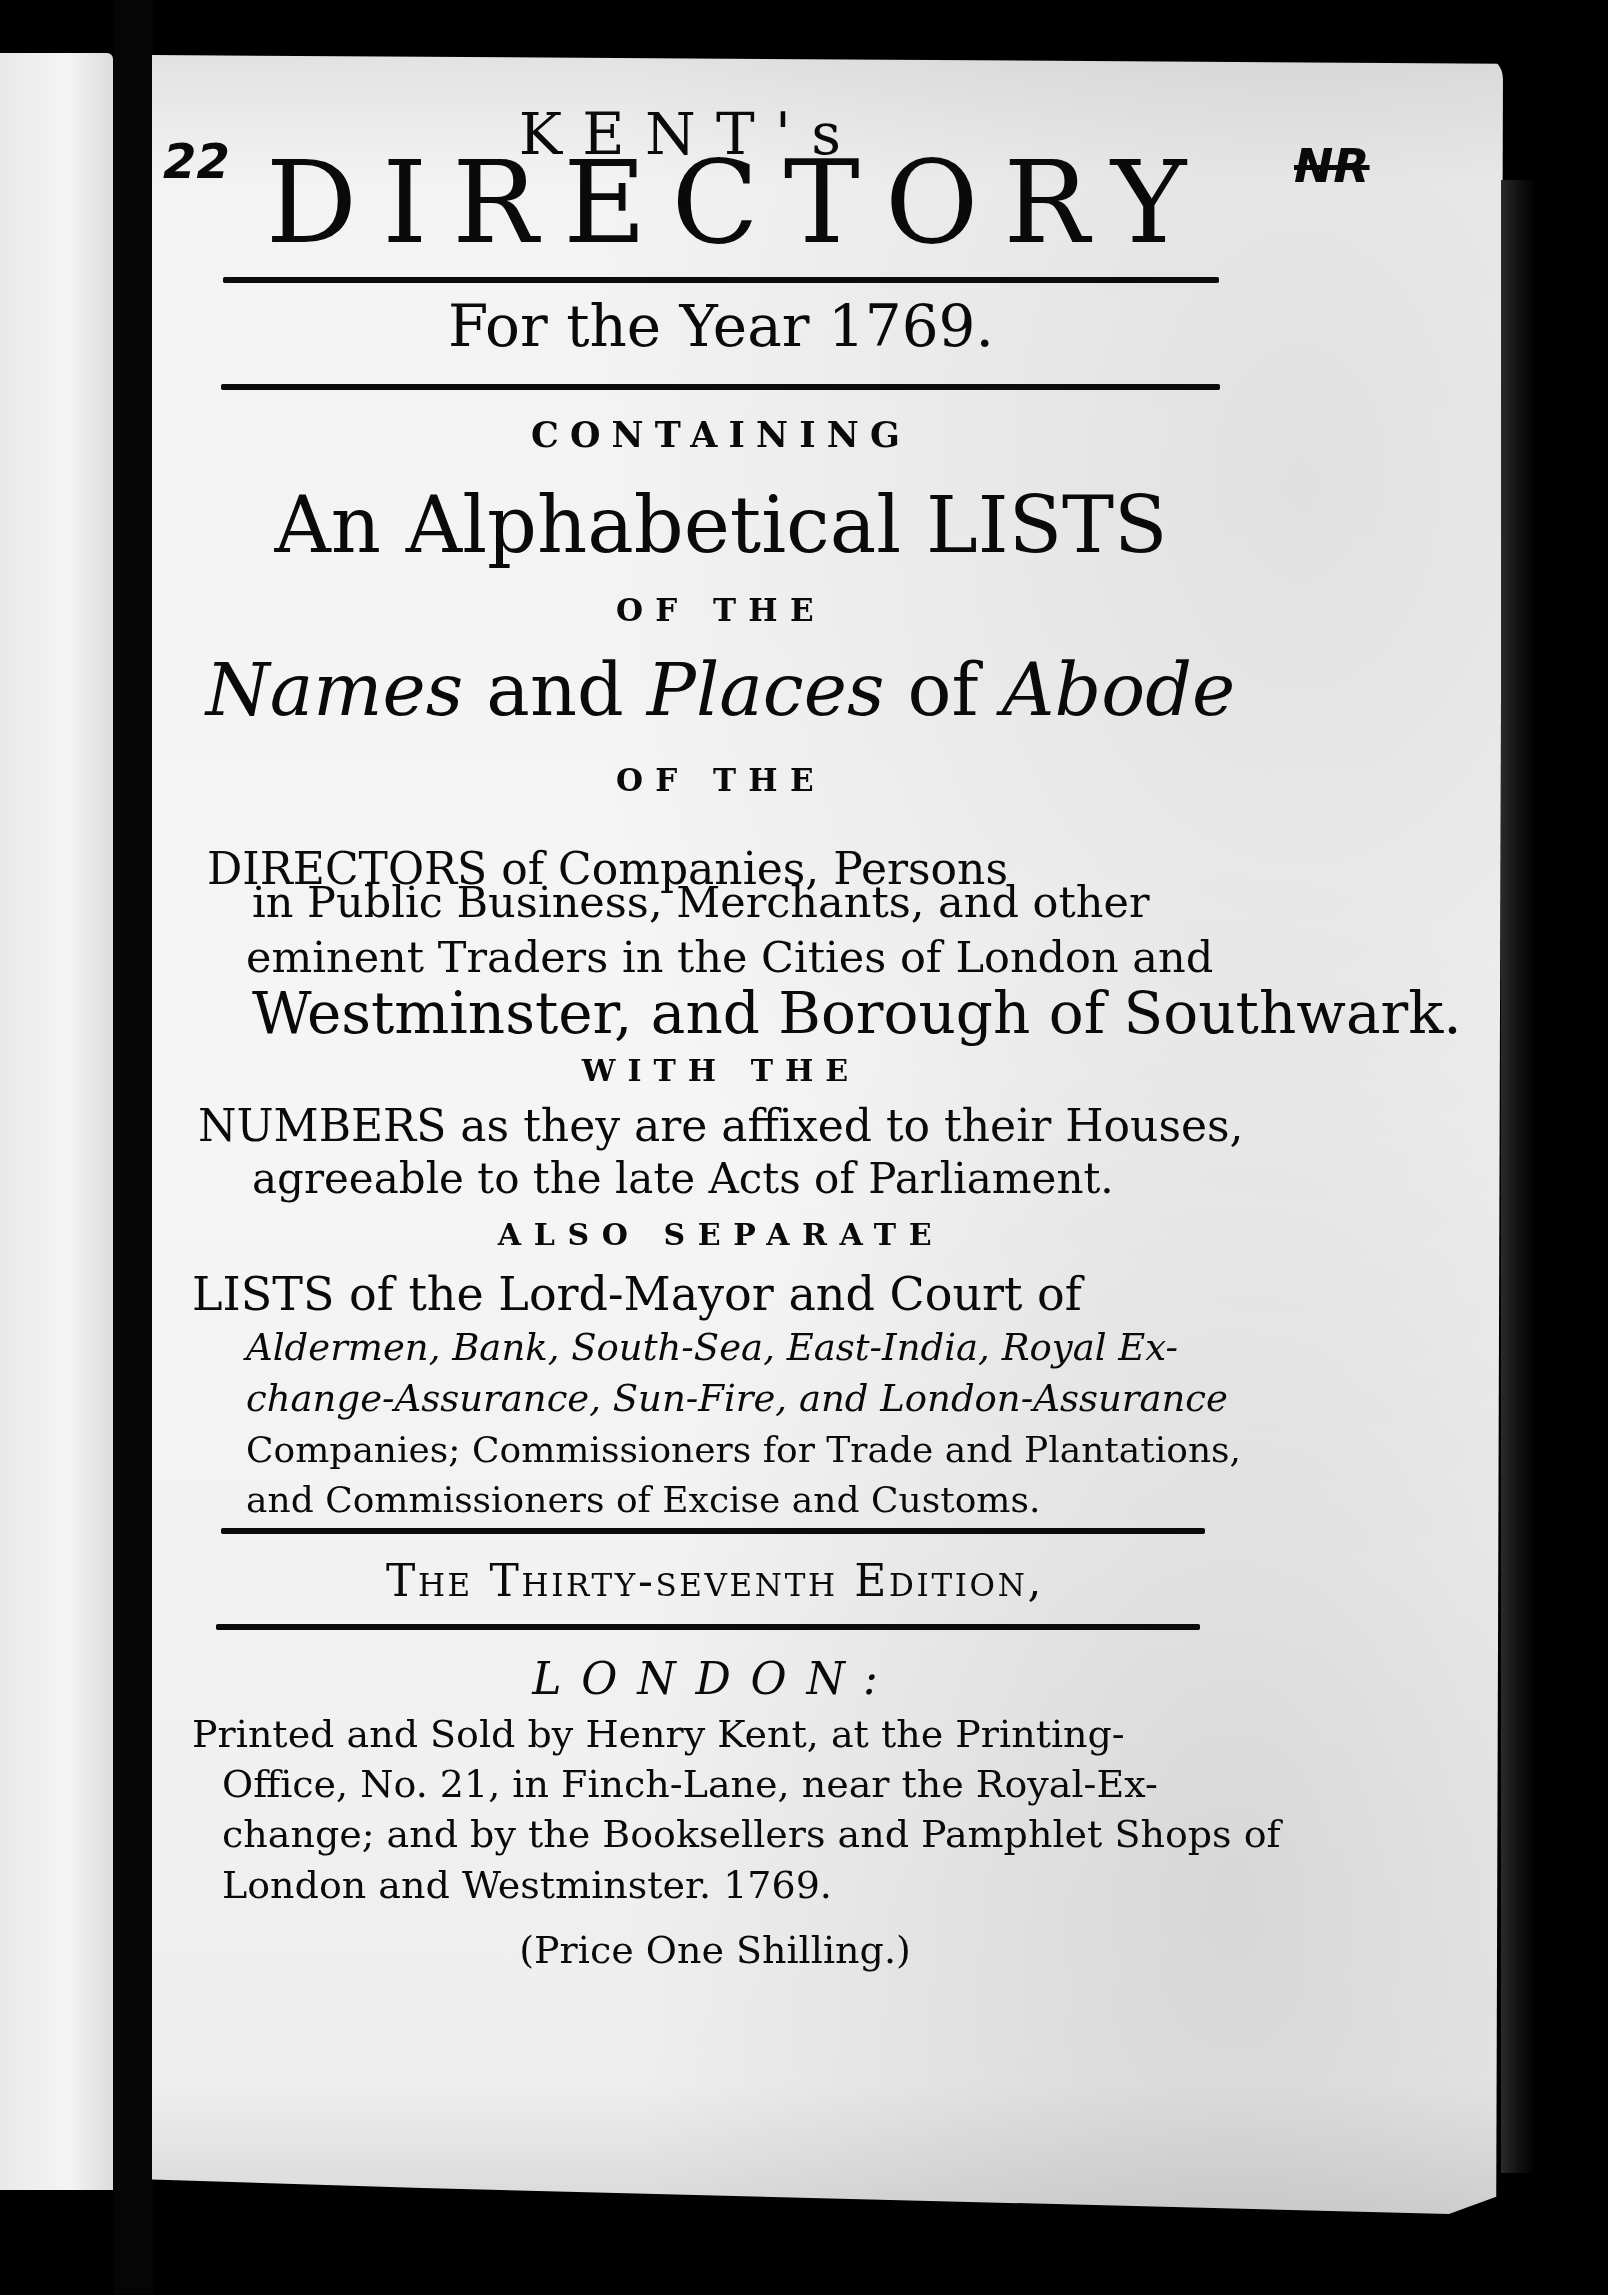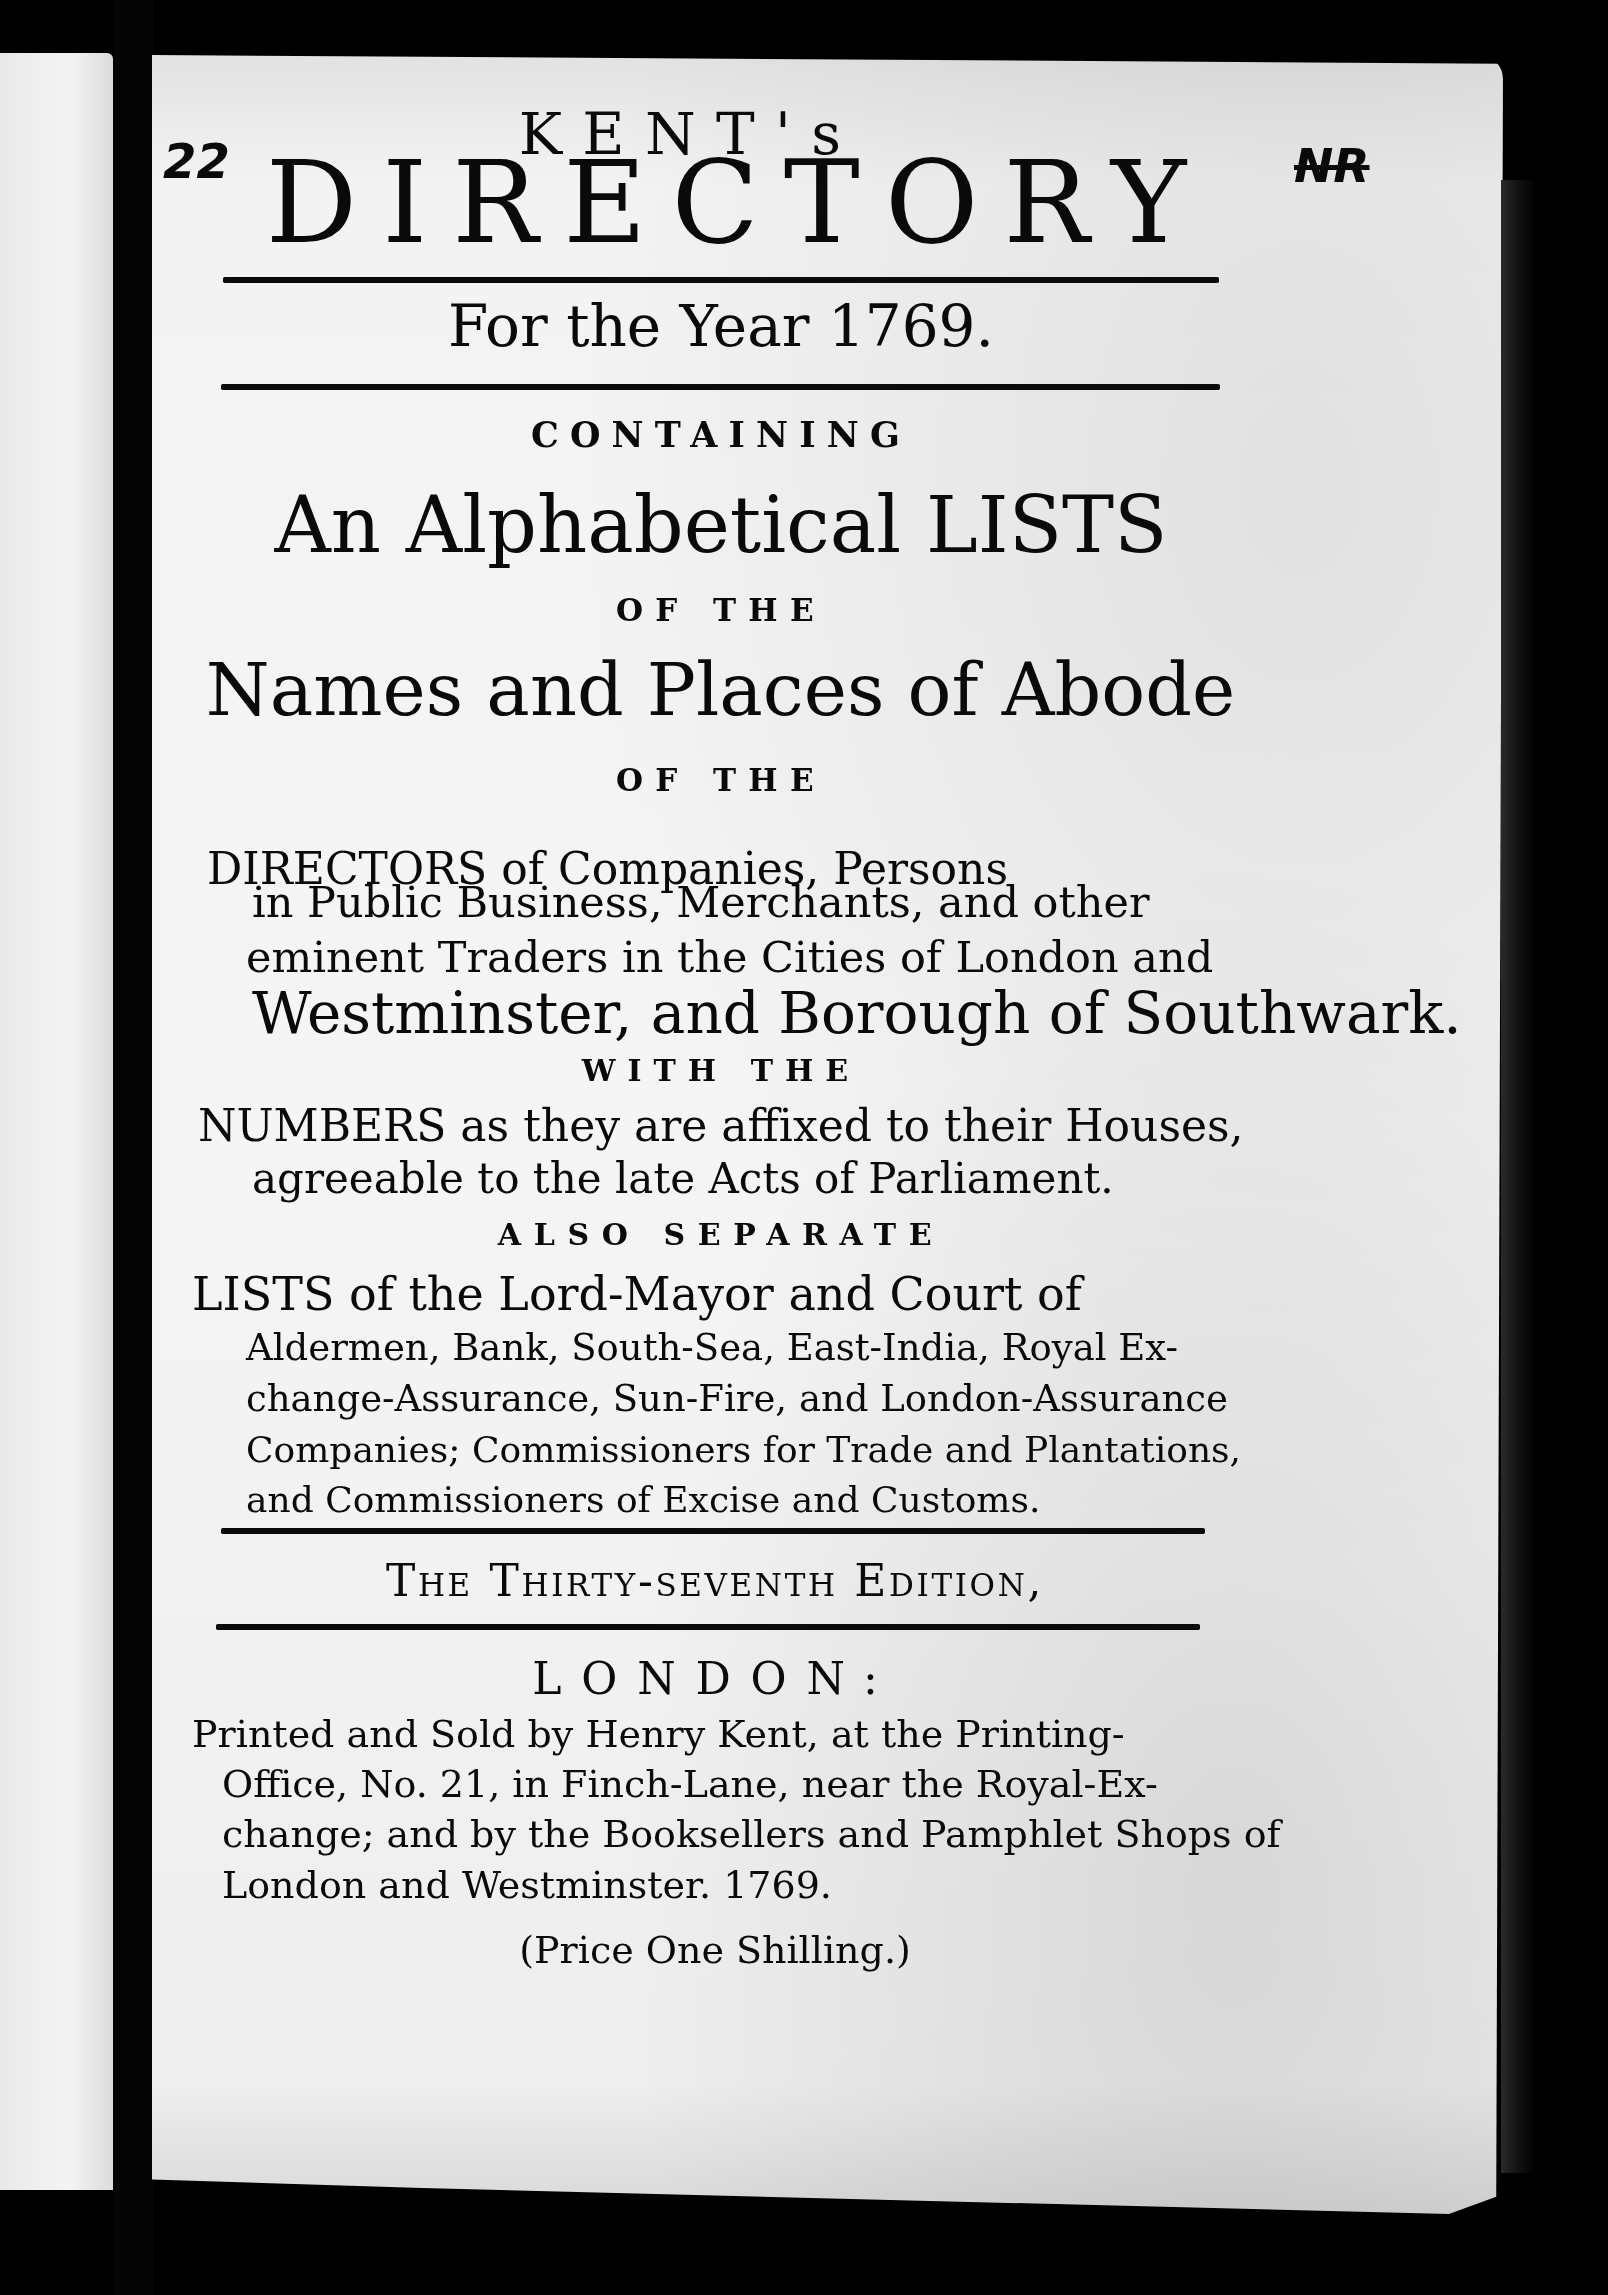--- a/index.html
+++ b/index.html
@@ -25,21 +25,21 @@
     clip-path:polygon(0 0,100% 0.4%,99.5% 99.2%,96% 100%,20% 98.8%,0 98.4%);
   }
   .page-edge {
     position:absolute; left:1501px; top:180px; width:36px; height:1993px;
     background:linear-gradient(90deg,#2a2a2a,#111 50%,#000);
   }
   .content { position:absolute; left:0; top:0; width:1609px; }
   .line { position:absolute; white-space:nowrap; }
   .c { text-align:center; }
   .caps-spaced { letter-spacing:0.5em; }
-  .it { }
+  .it { font-style:italic; }
   .rule { position:absolute; background:#0b0b0b; height:6px; border-radius:1.8px; }
   .hand { position:absolute; font-family:"DejaVu Sans",sans-serif; font-weight:bold; font-style:italic;text-align:right; }
   .strike { text-decoration:line-through; text-decoration-thickness:4.8px; }
 </style>
 </head>
 <body>
 
 <div class="left-leaf"></div>
 <div class="gutter"></div>
 <div class="page"></div>

